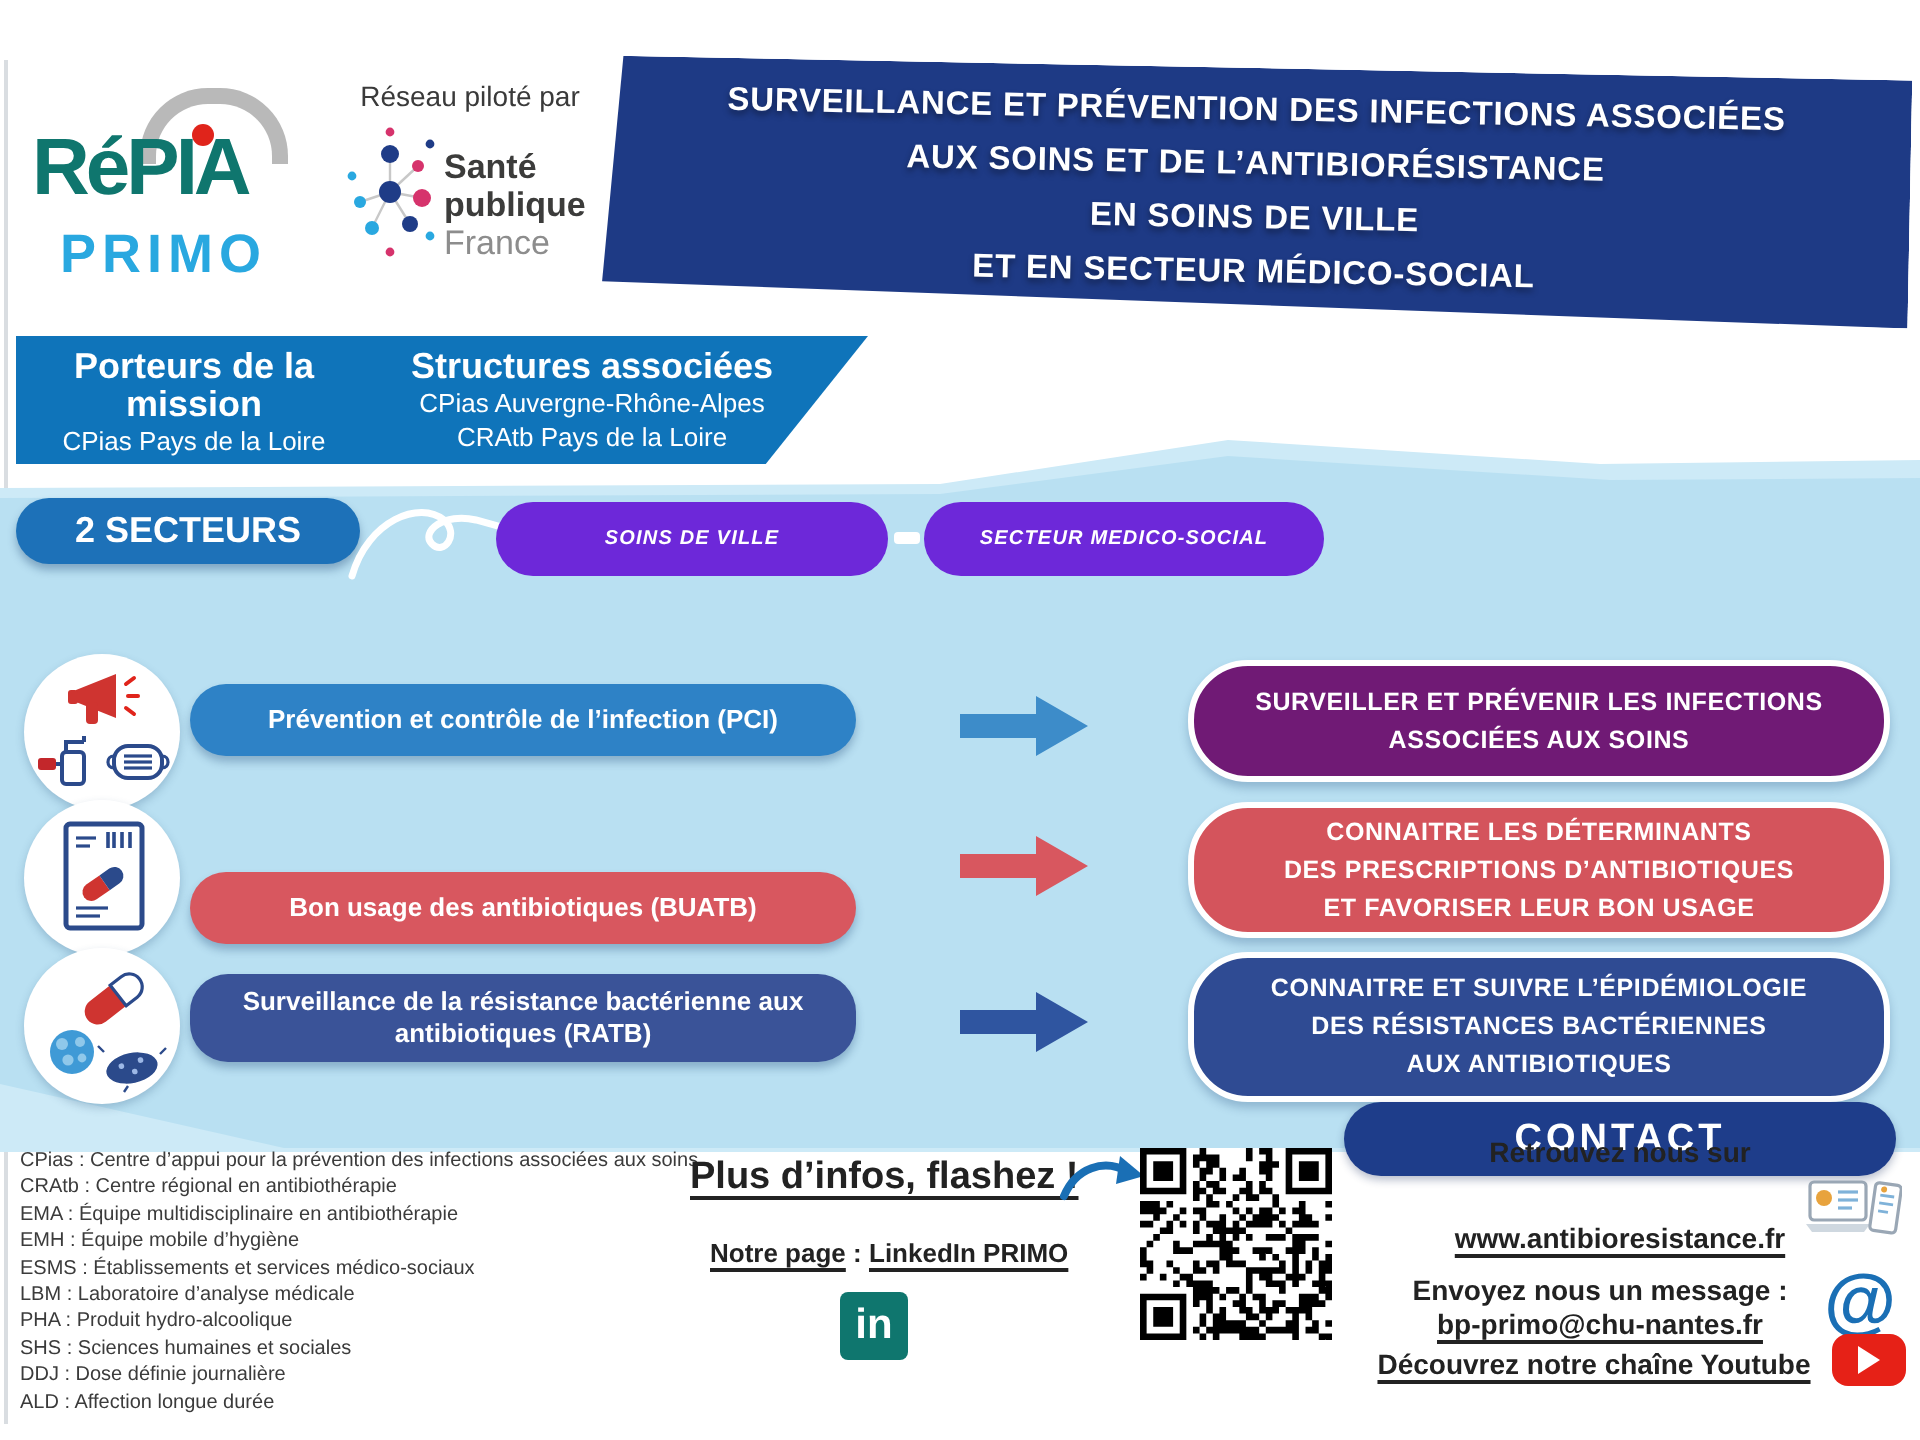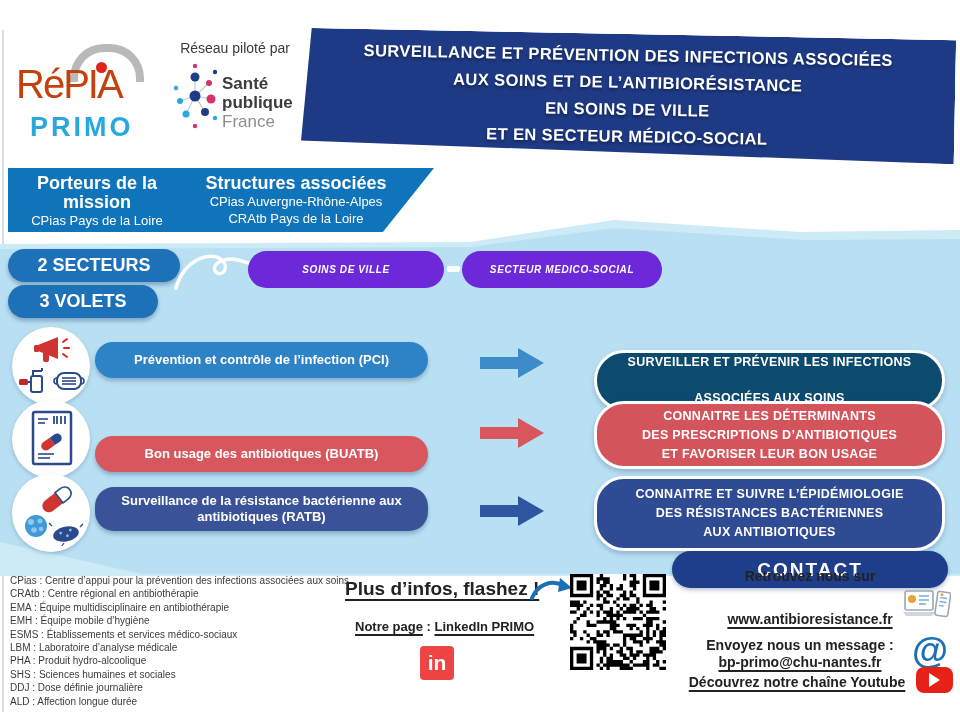--- a/index.html
+++ b/index.html
@@ -1,21 +1,21 @@
 <!DOCTYPE html>
 <html><head>
 <meta charset="utf-8">
 <style>
   html,body{margin:0;padding:0;width:960px;height:720px;overflow:hidden;background:#fff;
     font-family:"Liberation Sans","DejaVu Sans",sans-serif;}
   #page{position:relative;width:960px;height:720px;background:#ffffff;}
   .abs{position:absolute;}
   
   #frame-line{left:2px;top:30px;width:2px;height:682px;background:#d9dde1;}
-  #repia-brand{left:16px;top:62px;font-weight:normal;font-size:40px;letter-spacing:-2px;color:#c2410c;}
+  #repia-brand{left:16px;top:62px;font-weight:bold;font-size:40px;letter-spacing:-2px;color:#0f766e;}
   #repia-arc{left:70px;top:44px;width:58px;height:30px;border:8px solid #b9b9b9;border-bottom:none;
     border-radius:34px 34px 0 0;}
   #repia-dot{left:96px;top:62px;width:11px;height:11px;border-radius:50%;background:#e0241b;}
   #primo{left:30px;top:112px;font-weight:bold;font-size:27px;letter-spacing:3px;color:#29a8e0;}
   #reseau-pilote{left:180px;top:40px;width:110px;text-align:center;font-size:14px;color:#3a3a3a;}
   #spf-dots{left:170px;top:60px;}
   #spf-text{left:222px;top:74px;font-size:17px;line-height:19px;color:#3c3c3b;font-weight:bold;}
   #spf-text .light{font-weight:normal;color:#8d8d8d;}
   
   #title-banner{left:300px;top:34px;width:655px;height:124px;background:#1e3a85;
@@ -54,21 +54,21 @@
   .outcome{left:594px;width:351px;border-radius:30px;border:3px solid #fff;color:#fff;font-weight:bold;
     font-size:12.5px;line-height:19px;letter-spacing:.3px;display:flex;flex-direction:column;
     justify-content:center;align-items:center;text-align:center;box-sizing:border-box;
     box-shadow:0 3px 5px rgba(20,60,110,.25);}
   
   #glossary{left:10px;top:574px;font-size:10px;line-height:13.4px;color:#3b3b3b;}
   #info-headline{left:345px;top:578px;font-size:19px;font-weight:bold;color:#222;
     text-decoration:underline;text-underline-offset:4px;text-decoration-thickness:2px;}
   #notre-page{left:355px;top:619px;font-size:13px;font-weight:bold;color:#222;text-align:center;}
   #notre-page .ul{text-decoration:underline;text-underline-offset:3px;text-decoration-thickness:1.5px;}
-  #linkedin-icon{left:420px;top:646px;width:34px;height:34px;background:#ef4444;border-radius:4px;
+  #linkedin-icon{left:420px;top:646px;width:34px;height:34px;background:#0f766e;border-radius:4px;
     color:#fff;font-weight:bold;font-size:21px;display:flex;align-items:center;justify-content:center;}
   #qr{left:570px;top:574px;}
   #contact-band{left:672px;top:551px;width:276px;height:37px;background:#1e3d8a;border-radius:19px;
     color:#fff;font-weight:bold;font-size:19px;letter-spacing:2px;display:flex;align-items:center;
     justify-content:center;box-shadow:0 2px 4px rgba(20,40,90,.3);}
   .contact-text{font-size:14px;font-weight:bold;color:#222;text-align:center;}
   .contact-link{text-decoration:underline;text-underline-offset:3px;text-decoration-thickness:1.6px;cursor:pointer;}
   #find-us{left:690px;top:568px;width:240px;}
   #website{left:690px;top:611px;width:240px;}
   #msg-label{left:680px;top:637px;width:240px;}
@@ -138,21 +138,20 @@
       <div class="mtitle">Structures associées</div>
       <div class="mitem">CPias Auvergne-Rhône-Alpes</div>
       <div class="mitem">CRAtb Pays de la Loire</div>
     </div>
   </div>
 
   <div id="bg-back" class="abs"></div>
   <div id="bg-main" class="abs"></div>
 
   <div id="badge-secteurs" class="abs badge">2 SECTEURS</div>
-  <div id="badge-volets" class="abs badge">3 VOLETS</div>
 
   <svg class="abs" style="left:170px;top:244px;" width="104" height="52" viewBox="0 0 104 52">
     <path d="M6 44 C 14 16 40 6 52 16 C 60 23 52 34 46 28 C 40 22 52 12 68 16 L 86 21" stroke="#fff" stroke-width="3.5" fill="none" stroke-linecap="round"></path>
     <polygon points="84,13 100,21 83,29" fill="#fff"></polygon>
   </svg>
 
   <div id="pill-ville" class="abs sector-pill">SOINS DE VILLE</div>
   <div id="pill-connector" class="abs"></div>
   <div id="pill-medico" class="abs sector-pill">SECTEUR MEDICO-SOCIAL</div>
 
@@ -180,21 +179,21 @@
           <line x1="10" y1="12" x2="24" y2="12"></line>
           <line x1="10" y1="15" x2="24" y2="15"></line>
         </g>
       <path d="M5 9 C1 9 1 15 5 15 M29 9 C33 9 33 15 29 15" fill="none" stroke="#2b4a8b" stroke-width="1.6"></path>
     </svg>
   </div>
   <div class="abs vpill" style="top:342px;height:36px;background:#2e82c6;">Prévention et contrôle de l’infection (PCI)</div>
   <svg class="abs" style="left:480px;top:346px;" width="66" height="34" viewBox="0 0 66 34">
     <polygon points="0,11 38,11 38,2 64,17 38,32 38,23 0,23" fill="#3d8cc9"></polygon>
   </svg>
-  <div class="abs outcome" style="top:350px;height:61px;background:#0c4a6e;justify-content:space-between;">
+  <div class="abs outcome" style="top:330px;height:61px;background:#701a75;">
     <span>SURVEILLER ET PRÉVENIR LES INFECTIONS</span>
     <span>ASSOCIÉES AUX SOINS</span>
   </div>
 
   <div class="abs vcircle" style="left:12px;top:400px;">
     <svg class="abs" style="left:18px;top:10px;" width="44" height="58" viewBox="0 0 44 58">
       <rect x="3" y="2" width="38" height="52" rx="2" fill="#fff" stroke="#2b4a8b" stroke-width="2.5"></rect>
       <g stroke="#2b4a8b" stroke-width="1.6">
           <line x1="8" y1="9" x2="18" y2="9"></line>
           <line x1="8" y1="13" x2="15" y2="13"></line>

